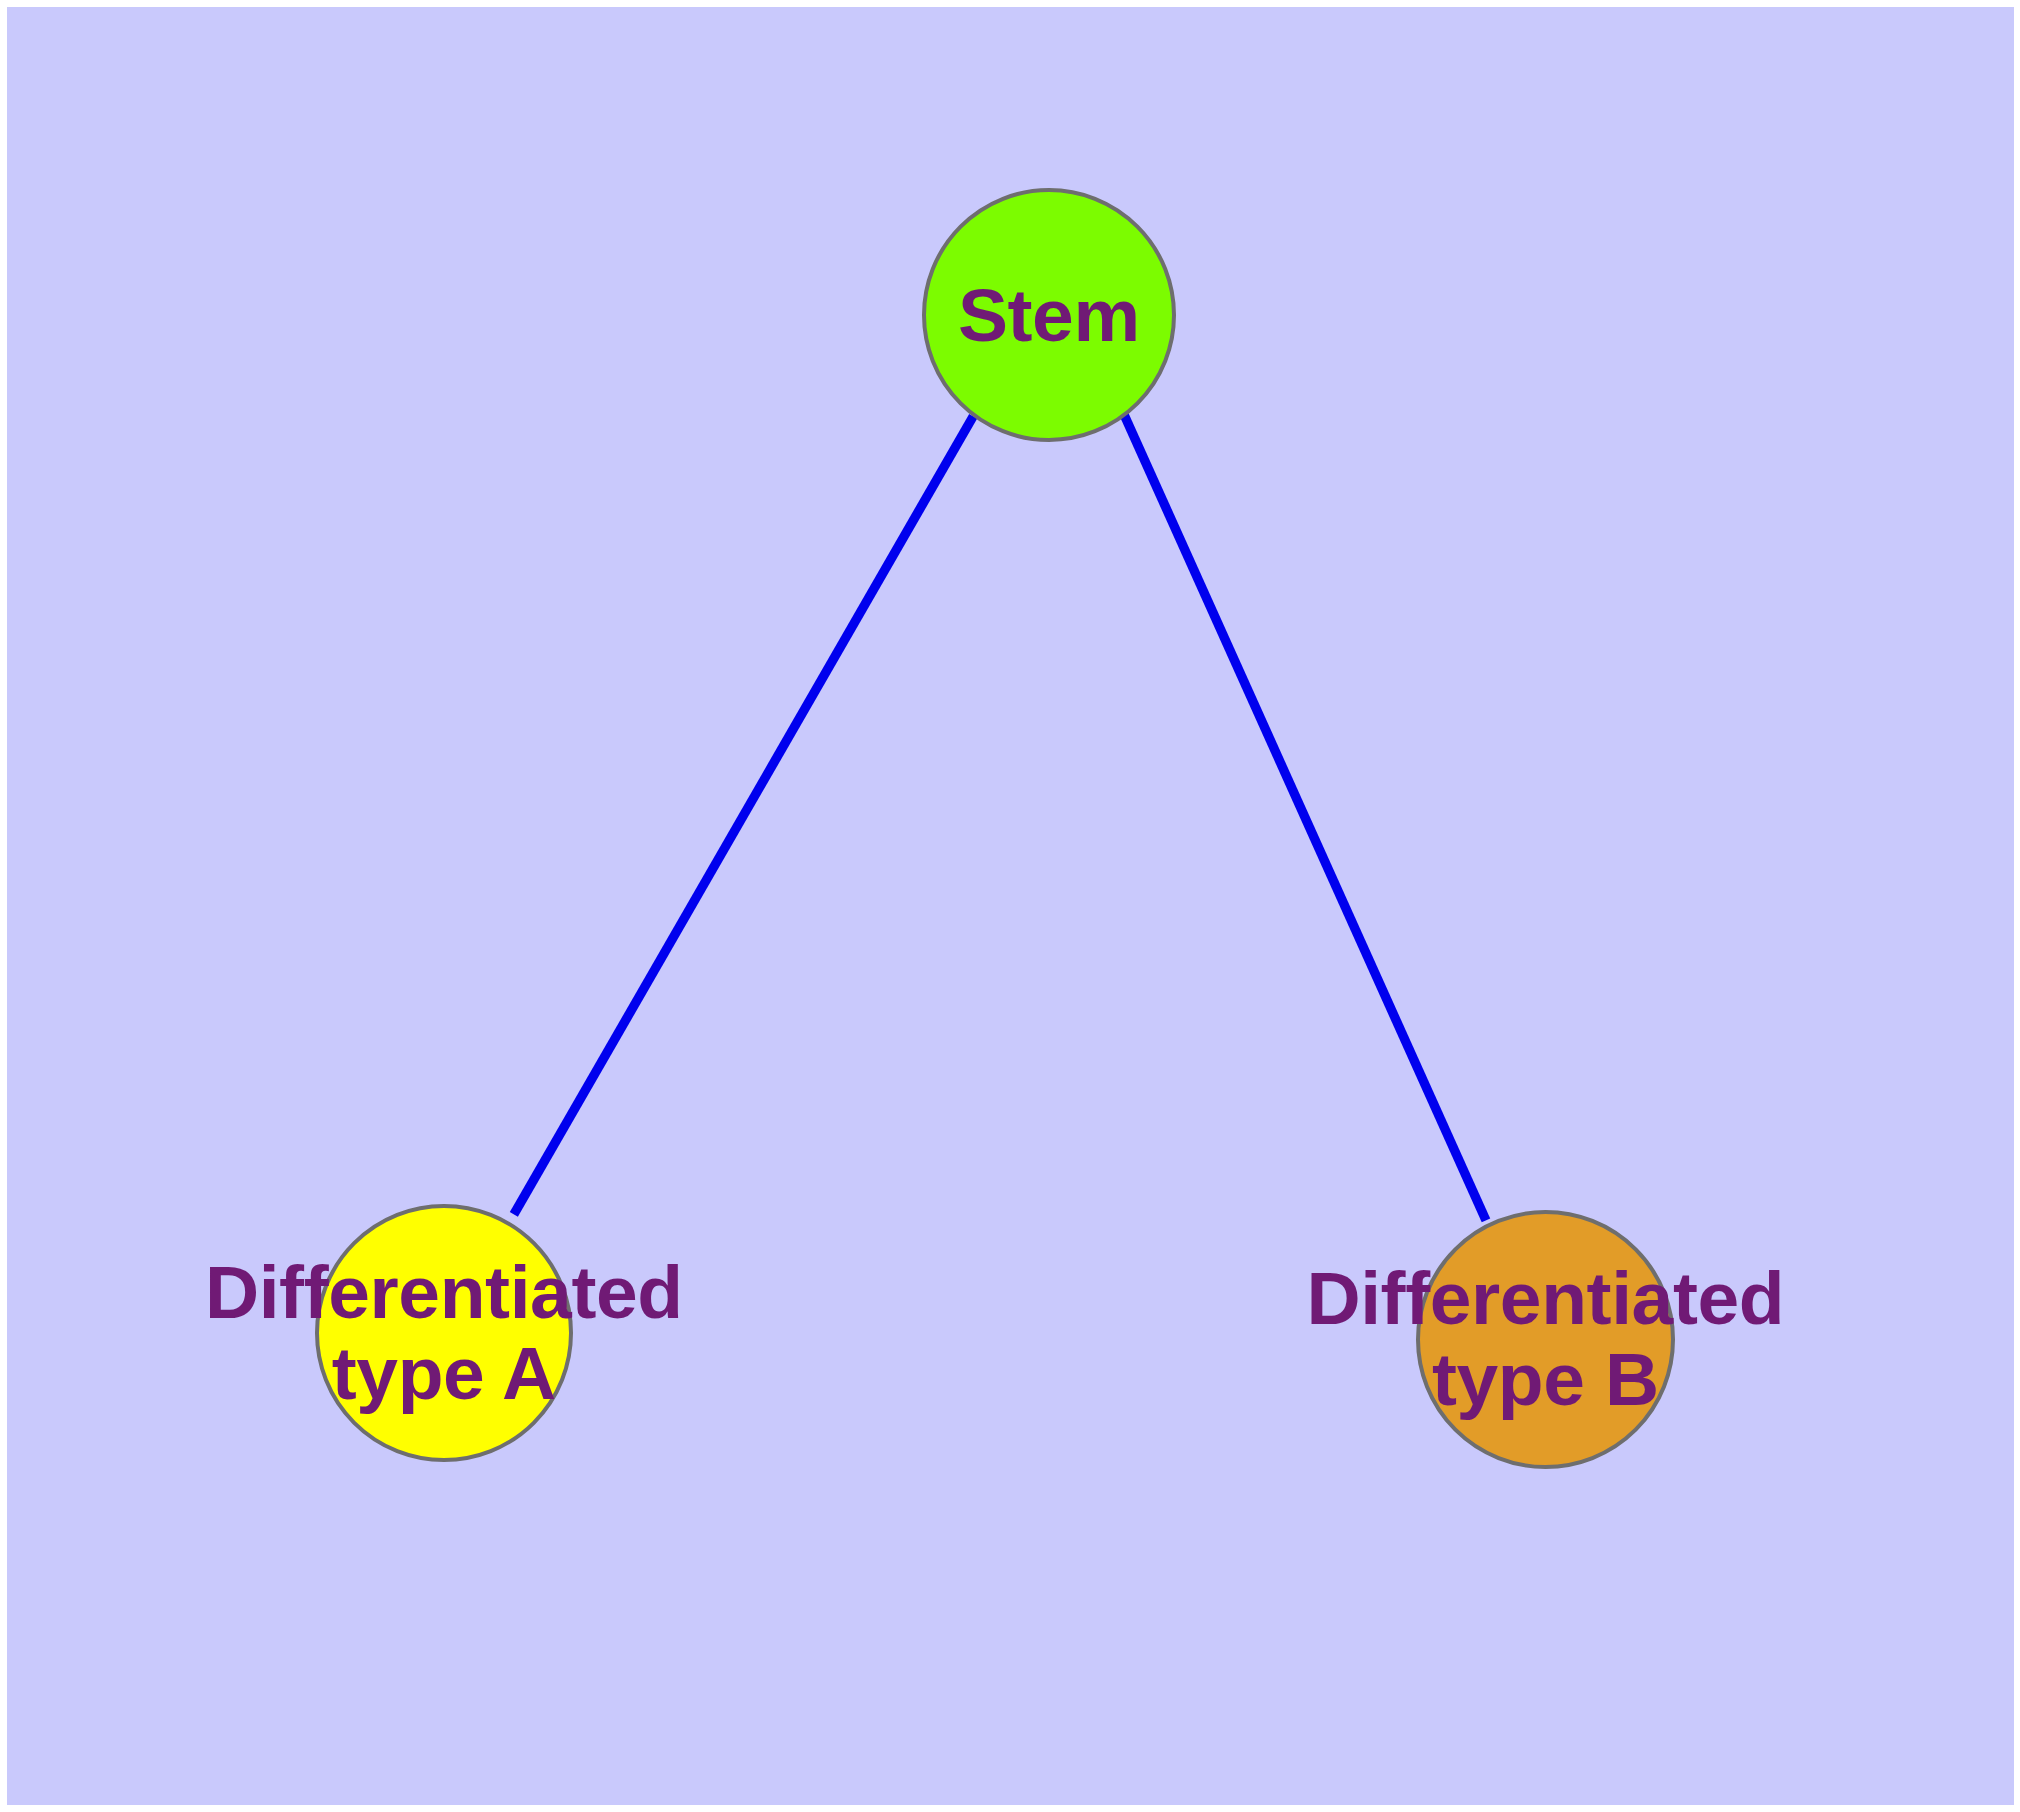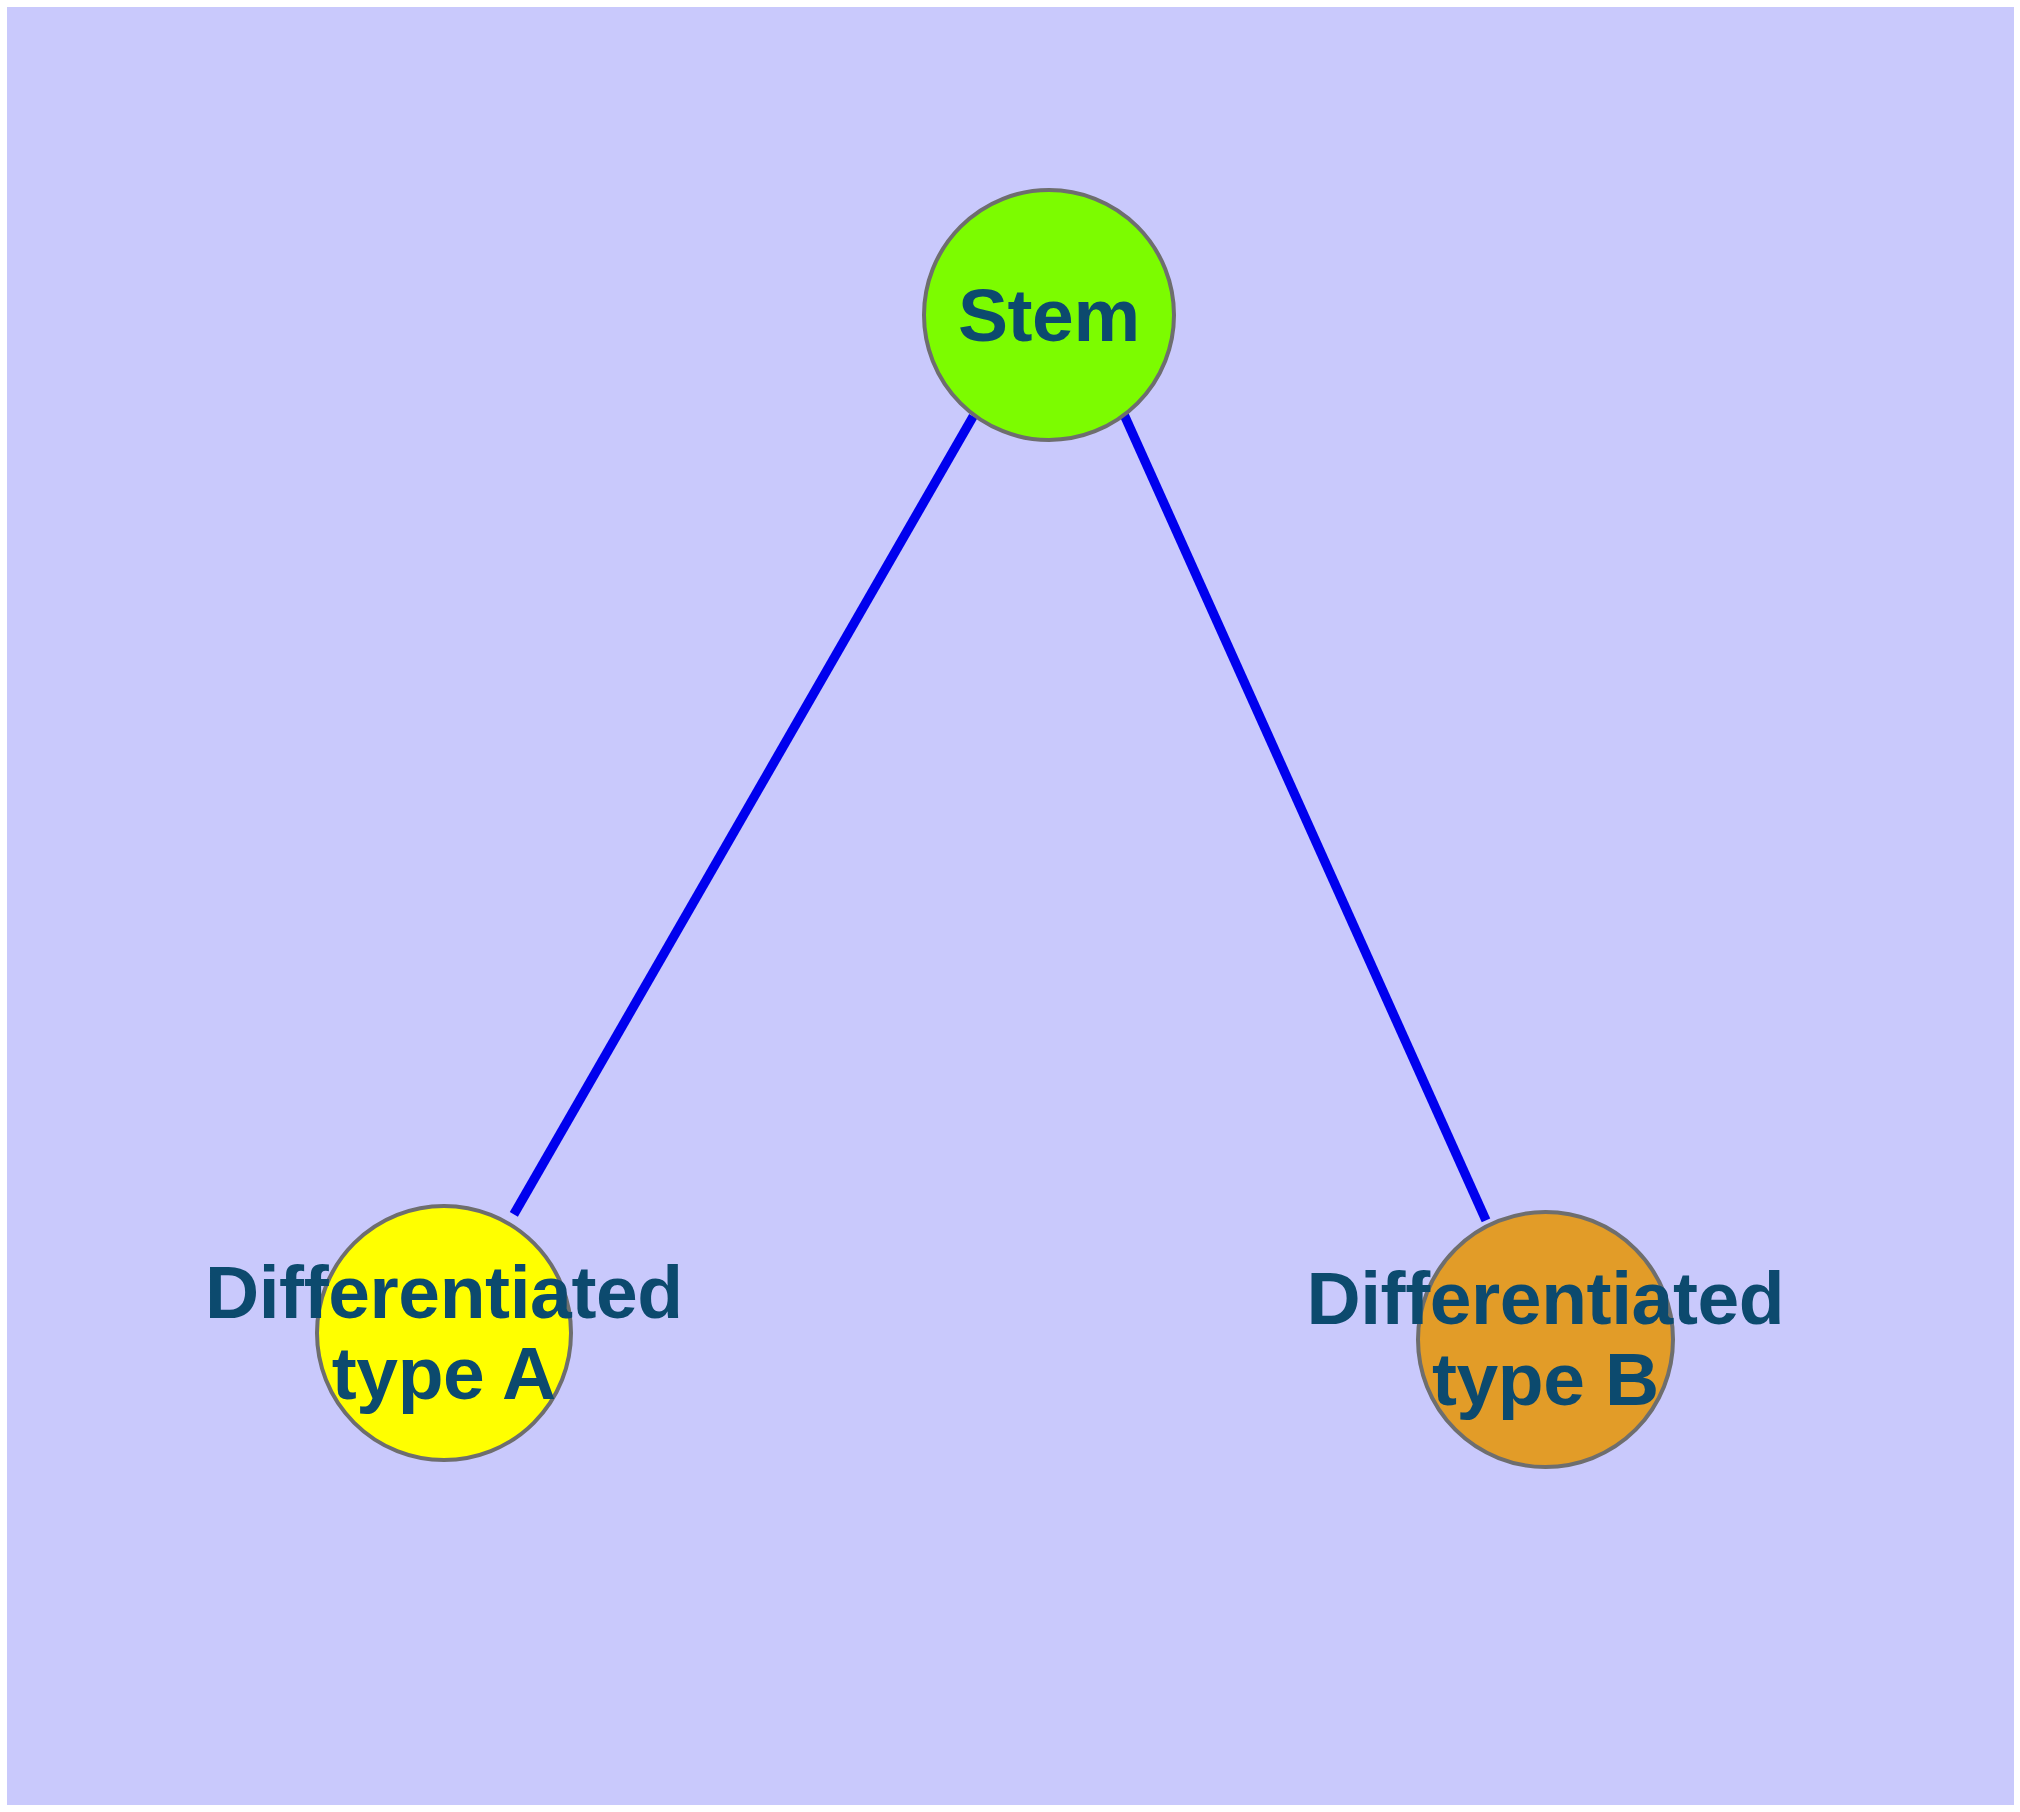--- a/index.html
+++ b/index.html
@@ -37,21 +37,21 @@
     border-radius: 50%;
     border: 4.2px solid #6e6e6e;
     box-sizing: border-box;
   }
 
   .node-label {
     position: absolute;
     left: 50%;
     top: 50%;
     transform: translate(-50%, -50%);
-    color: #0c4a6e;
+    color: #701a75;
     font-weight: bold;
     font-size: 75px;
     line-height: 1.08;
     text-align: center;
     white-space: pre;
     letter-spacing: -0.4px;
     pointer-events: none;
   }
 
   

